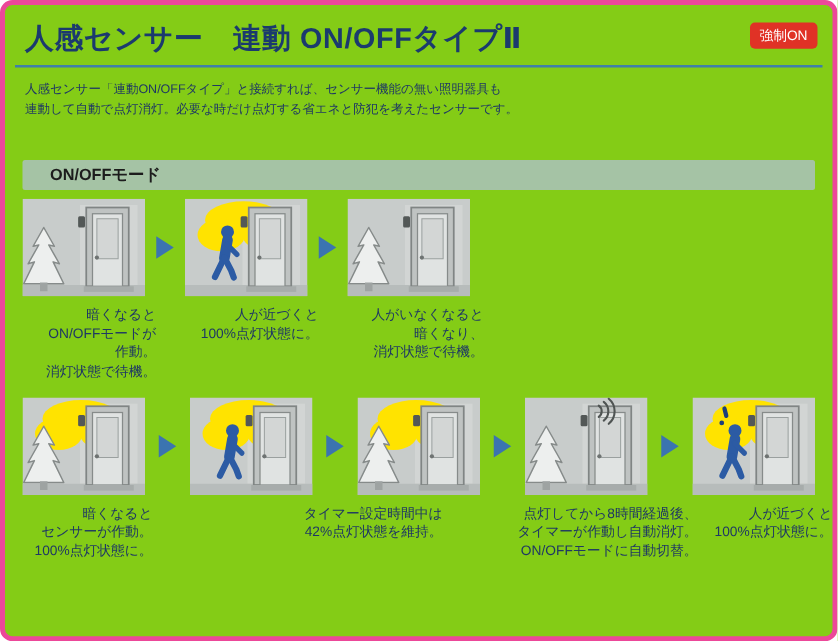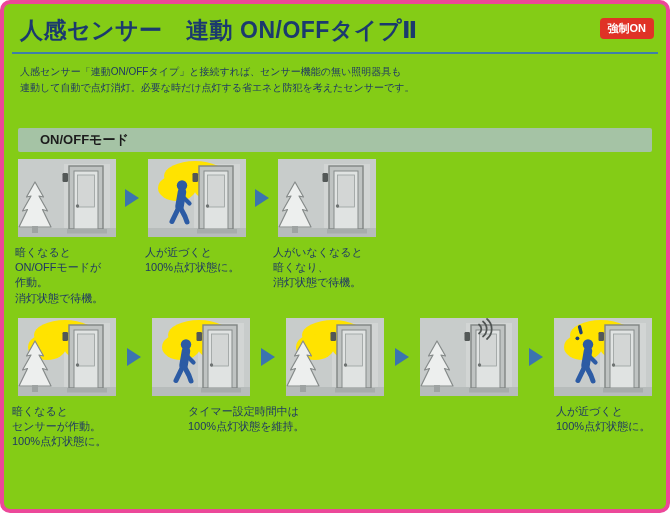--- a/index.html
+++ b/index.html
@@ -4,34 +4,34 @@
 <style>
   html,body{margin:0;padding:0;background:#ffffff;}
   .card{
     width:670px;height:513px;box-sizing:border-box;
     border:4px solid #ec4899;border-radius:10px;background:#84cc16;
     font-family:"Liberation Sans","DejaVu Sans",sans-serif;
     overflow:hidden;
   }
   .header{display:flex;justify-content:space-between;align-items:flex-start;padding:11px 12px 6px 16px;}
   .title{font-size:23px;font-weight:bold;color:#1b3a6e;letter-spacing:0.5px;}
-  .badge{background:#e03226;color:#fff;font-size:11px;font-weight:bold;padding:3px 8px;border-radius:4px;margin-top:3px;white-space:nowrap;}
+  .badge{background:#e03226;color:#fff;font-size:11px;font-weight:normal;padding:3px 8px;border-radius:4px;margin-top:3px;white-space:nowrap;}
   .divider{height:2px;background:#3f7fa8;margin:0 8px;}
   .desc{margin:10px 16px 0;font-size:10px;color:#1f3864;line-height:1.55;white-space:pre-line;}
   .section-bar{margin:33px 14px 0;background:#a5c3a5;color:#1c1c1c;font-size:13px;font-weight:bold;padding:3px 22px;border-radius:2px;}
   .section-bar.second{margin-top:14px;}
   .scene-row{display:flex;align-items:center;margin:7px 14px 0;}
   .scene-row.spread{justify-content:space-between;}
   .scene{width:98px;height:78px;flex:0 0 auto;display:block;}
   .arrow{width:0;height:0;border-top:9px solid transparent;border-bottom:9px solid transparent;border-left:14px solid #3b74b0;flex:0 0 auto;}
   .scene-row.first .arrow{margin:0 9px;}
   .captions{position:relative;margin:8px 14px 0;}
   .captions.first{height:66px;}
   .captions.second{height:54px;}
-  .caption{position:absolute;top:0;font-size:11px;line-height:1.38;color:#1f3864;text-align:left;white-space:pre-line;}
+  .caption{position:absolute;top:0;font-size:11px;line-height:1.38;color:#1f3864;text-align:right;white-space:pre-line;}
 </style>
 </head>
 <body>
 
 <svg width="0" height="0" style="position:absolute" aria-hidden="true">
   <defs>
     <g id="sym-bg">
       <rect x="0" y="0" width="98" height="78" fill="#c8cccb"></rect>
       <rect x="46" y="5" width="46" height="64" fill="#d2d5d4"></rect>
       <rect x="0" y="69" width="98" height="9" fill="#b7bcbb"></rect>
@@ -155,18 +155,21 @@
       <use href="#sym-person"></use>
       <use href="#sym-alert"></use>
     </svg>
   </div>
 
   <div class="captions second">
     <div class="caption" style="left:-6px;width:110px">暗くなると
 センサーが作動。
 100%点灯状態に。</div>
     <div class="caption" style="left:170px;width:166px">タイマー設定時間中は
-100%点灯状態を維持。</div>
+42%点灯状態を維持。</div>
+    <div class="caption" style="left:374px;width:166px">点灯してから8時間経過後、
+タイマーが作動し自動消灯。
+ON/OFFモードに自動切替。</div>
     <div class="caption" style="left:538px;width:110px">人が近づくと
 100%点灯状態に。</div>
   </div>
 
 </div>
 
 </body></html>

